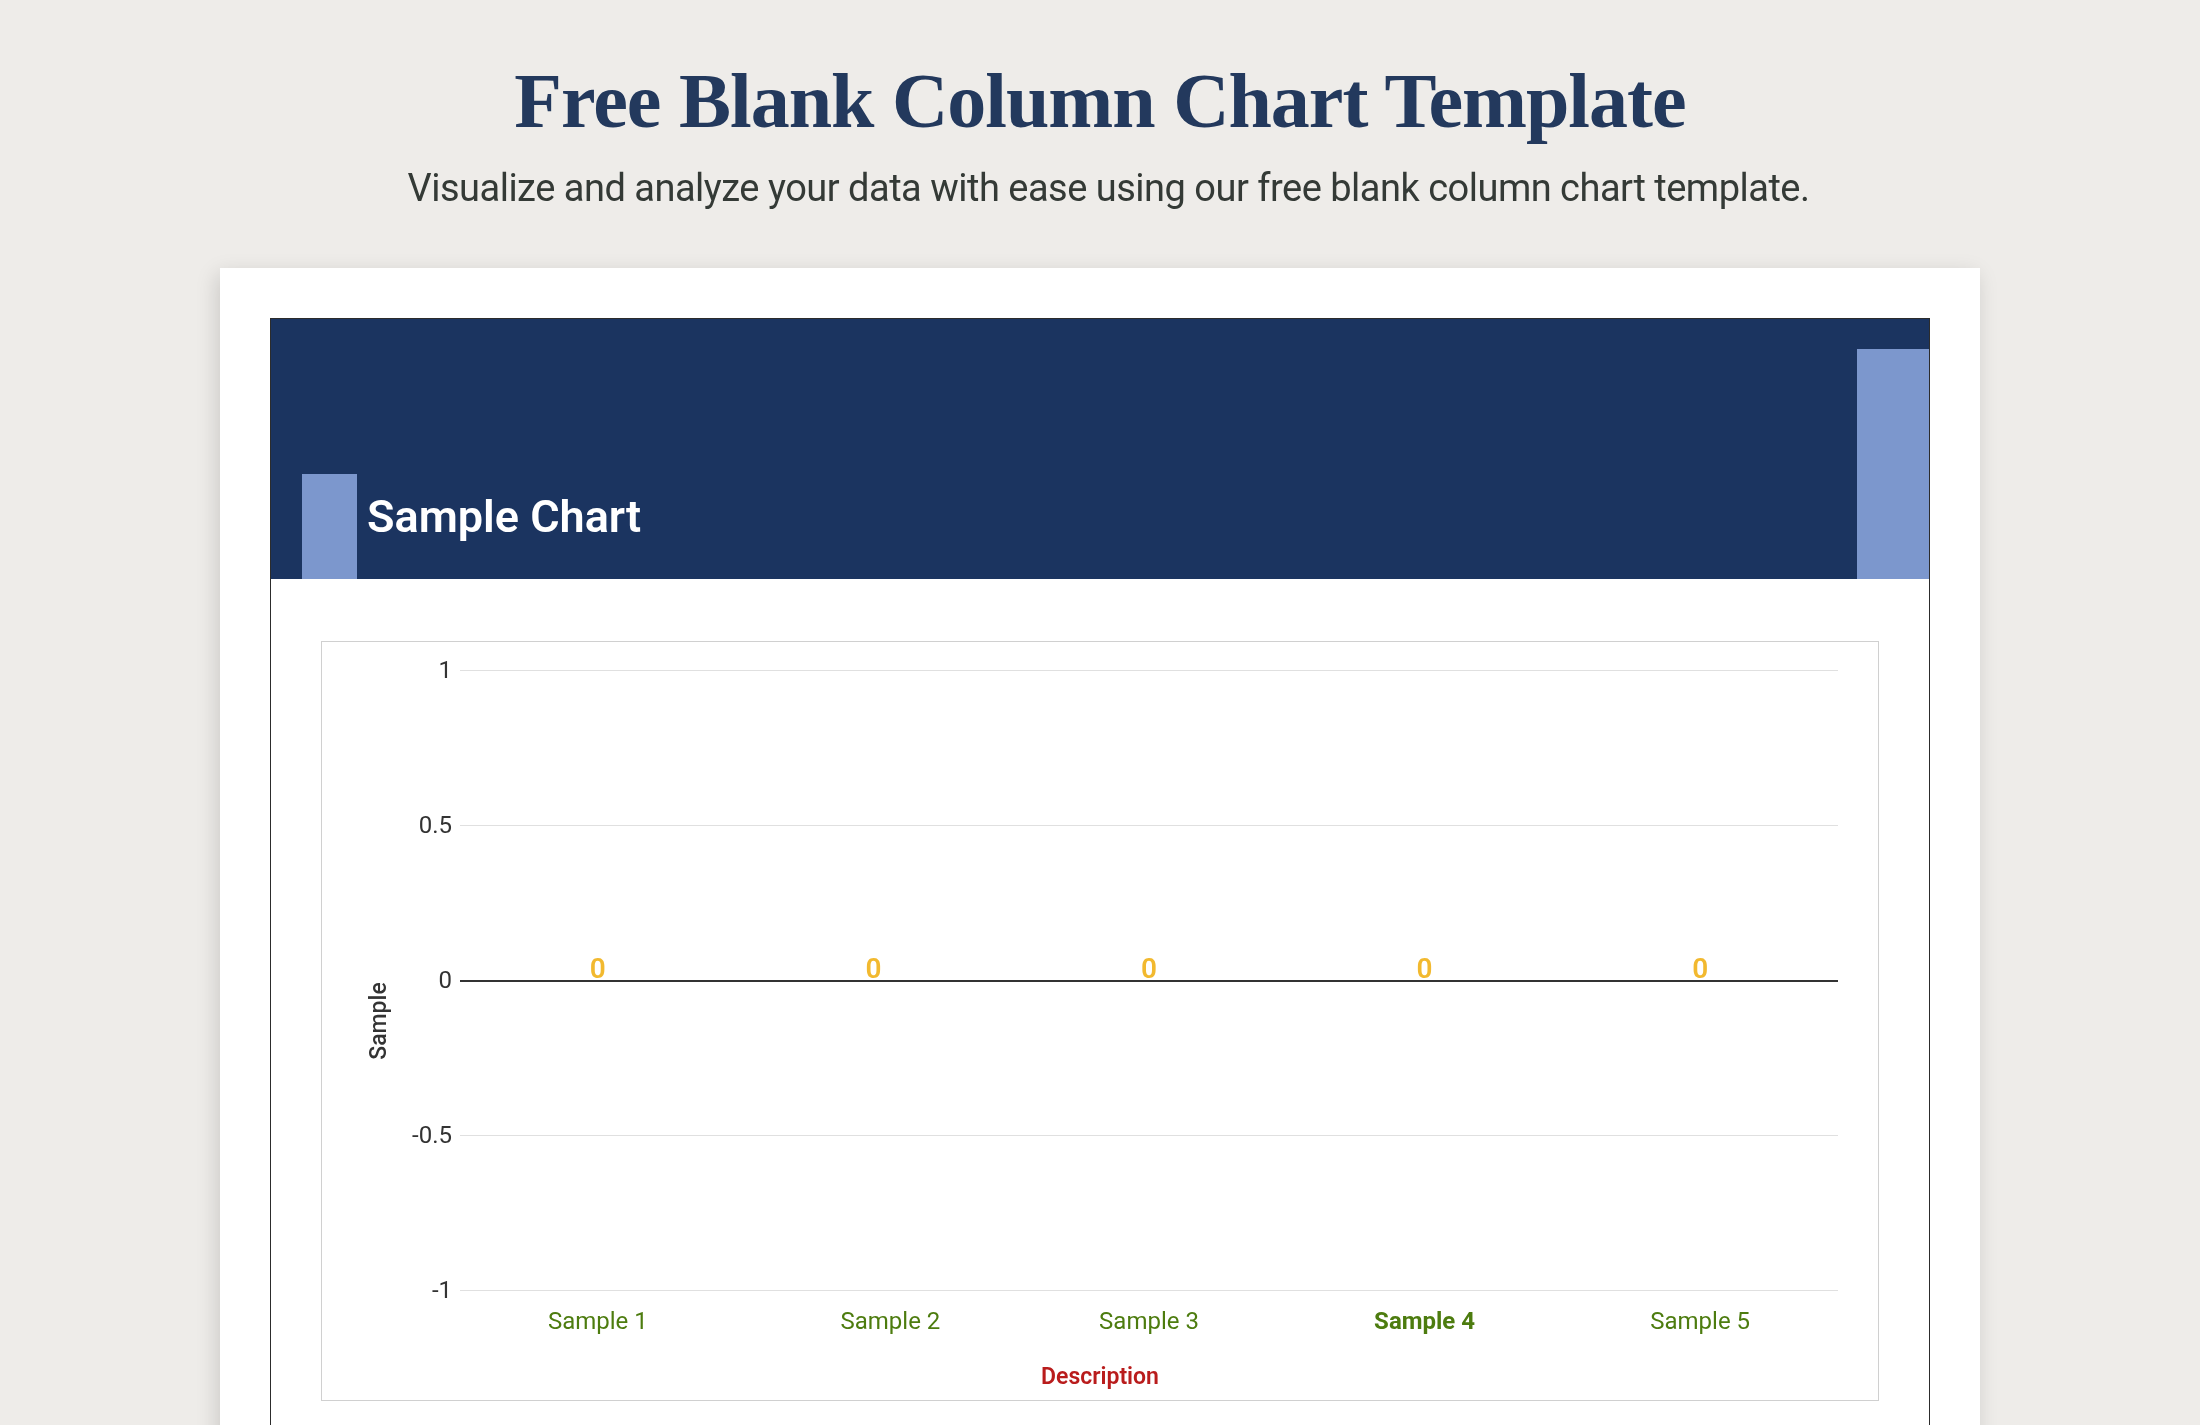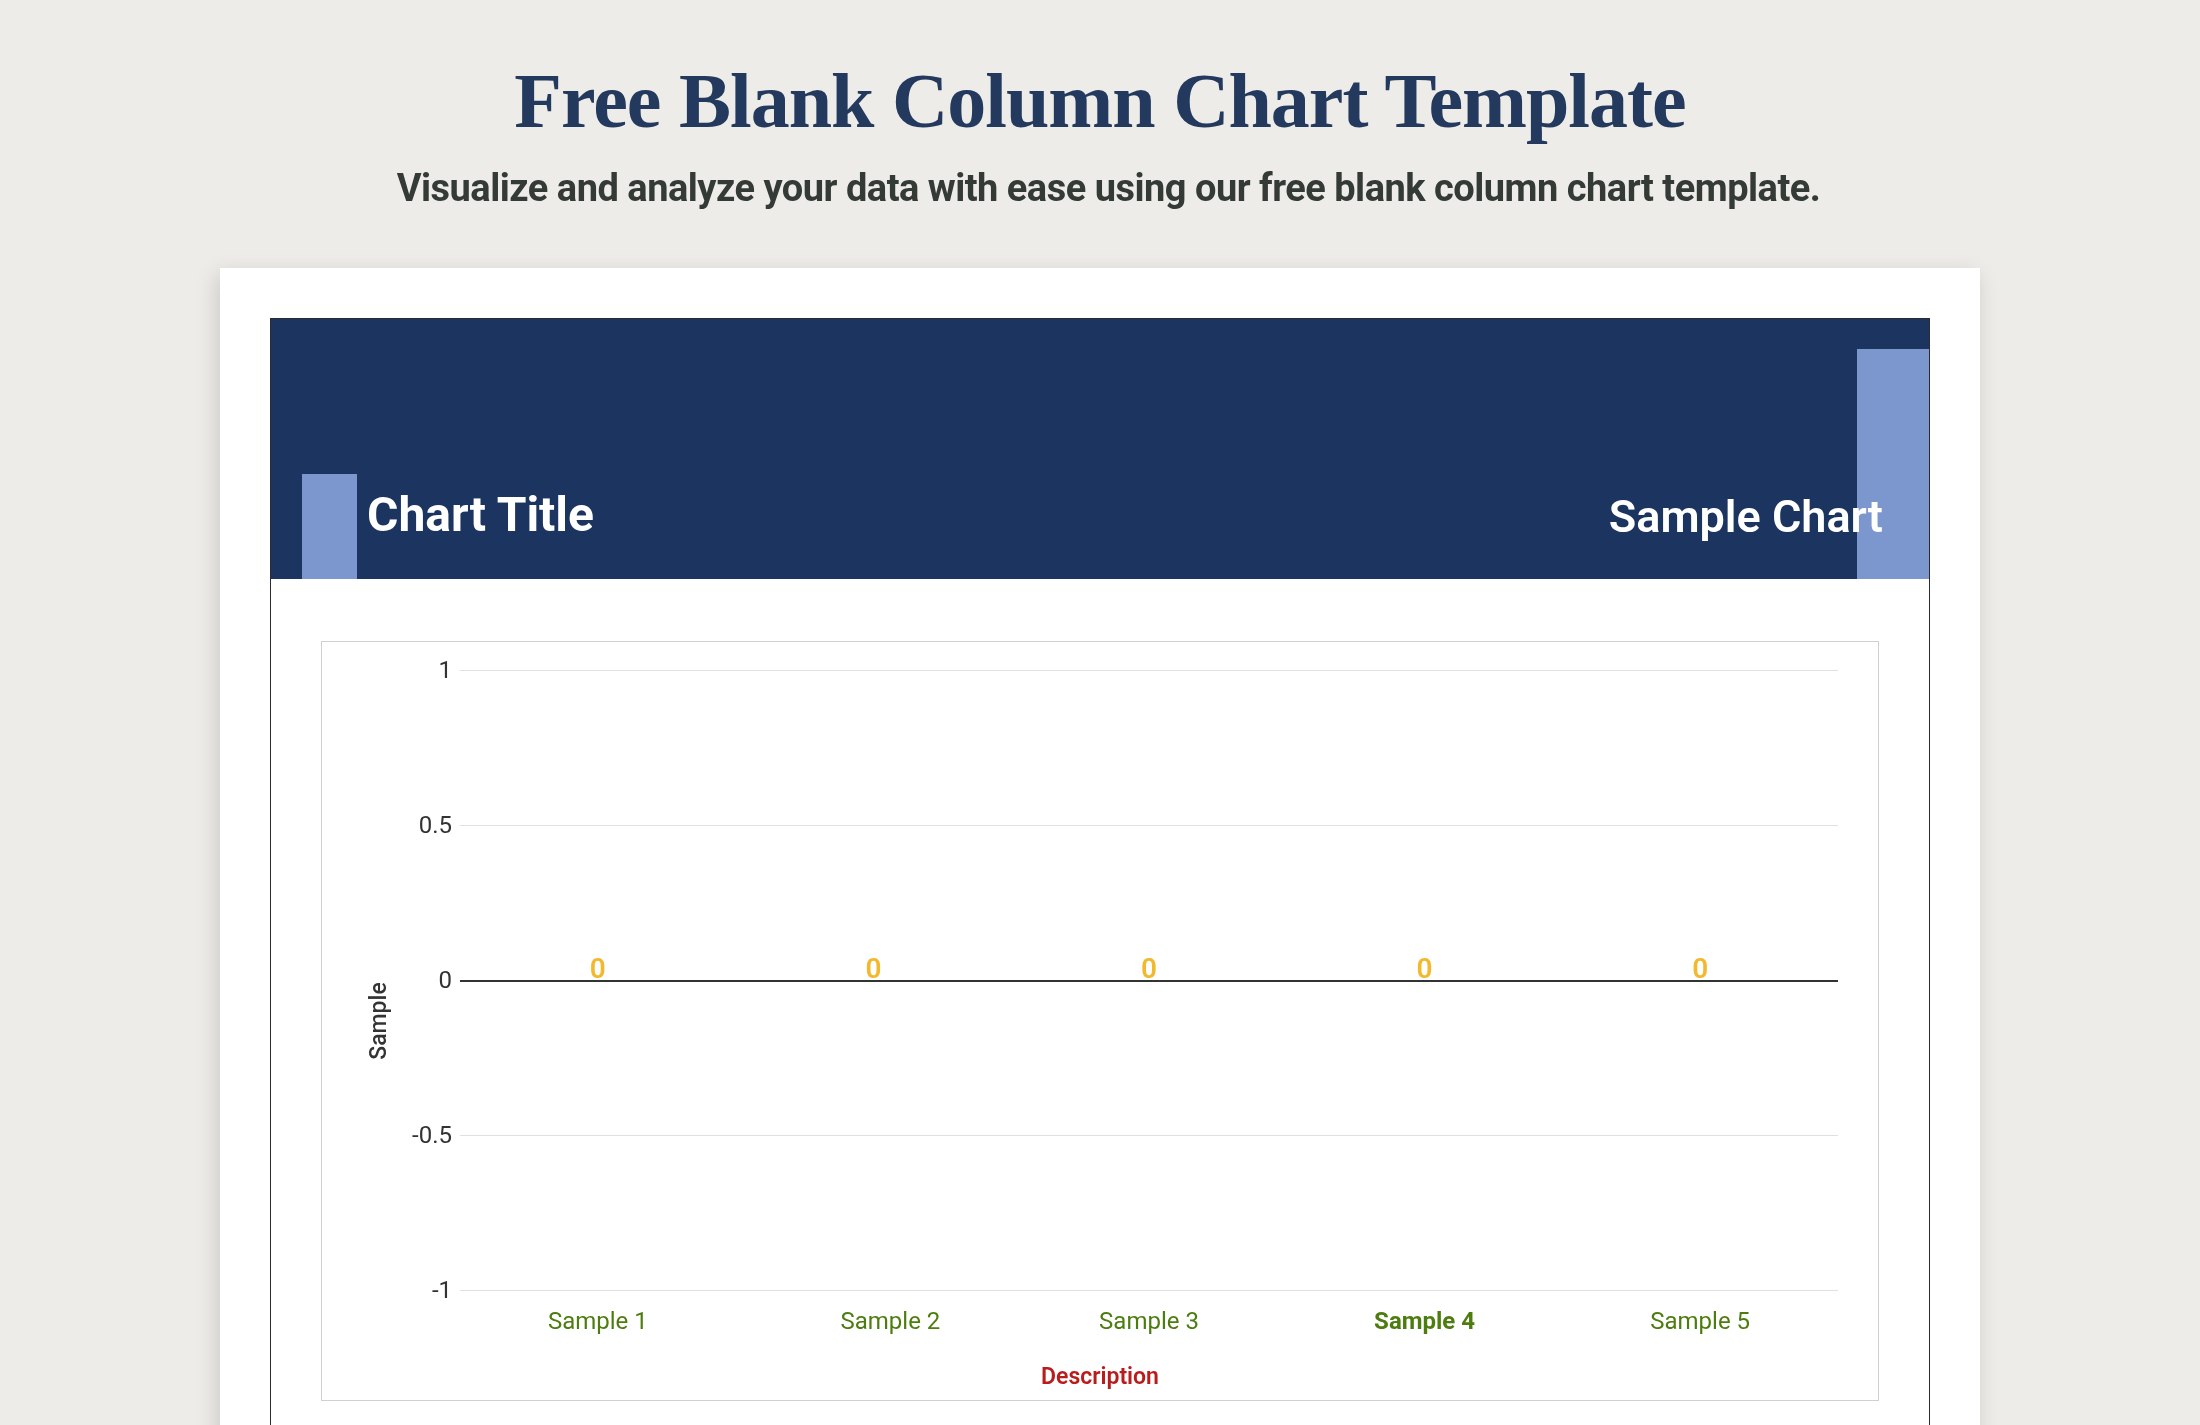--- a/index.html
+++ b/index.html
@@ -14,21 +14,21 @@
       font-family: Georgia, "Times New Roman", serif;
       font-size: 78px;
       font-weight: 700;
       color: #23395d;
       text-align: center;
       padding-top: 56px;
       letter-spacing: -1px;
     }
     .page-subtitle {
       font-size: 38px;
-      font-weight: 700;
+      font-weight: 400;
       color: #343a36;
       text-align: center;
       margin-top: 20px;
       letter-spacing: -0.5px;
       padding-left: 17px;
     }
     .preview-card {
       width: 1760px;
       margin: 58px auto 0 auto;
       background: #ffffff;
@@ -165,21 +165,20 @@
 <body>
 
 <h1 class="page-title">Free Blank Column Chart Template</h1>
 <p class="page-subtitle">Visualize and analyze your data with ease using our free blank column chart template.</p>
 
 <div class="preview-card">
   <div class="chart-doc">
     <div class="chart-header">
       <div class="header-left-block"></div>
       <div class="header-right-block"></div>
-      <div class="chart-title-label">Chart Title</div>
       <div class="chart-type-container">
         <div class="column-chart-label">Sample Chart</div>
       </div>
     </div>
 
     <div class="chart-area-border">
       <div class="y-axis-label">Sample</div>
       <div class="plot" id="plot">
           <div class="gridline" style="top: 0%;"></div>
           <div class="y-tick" style="top: 0%;">1</div>

